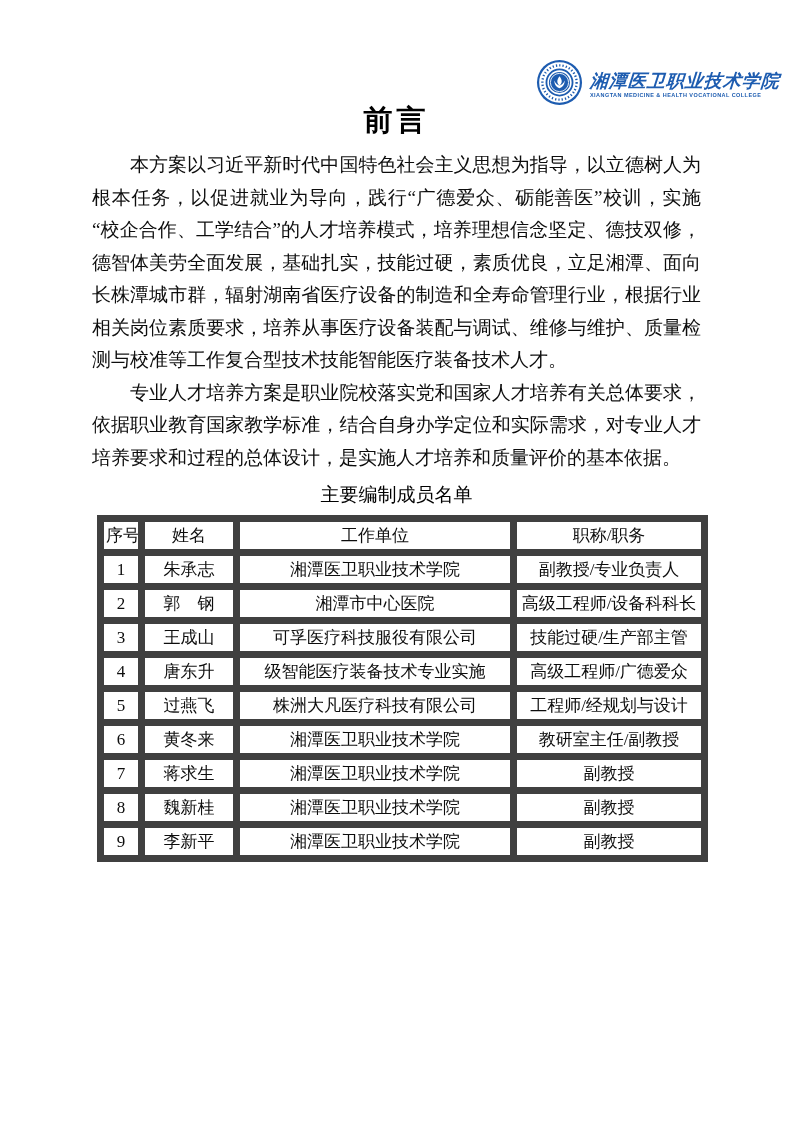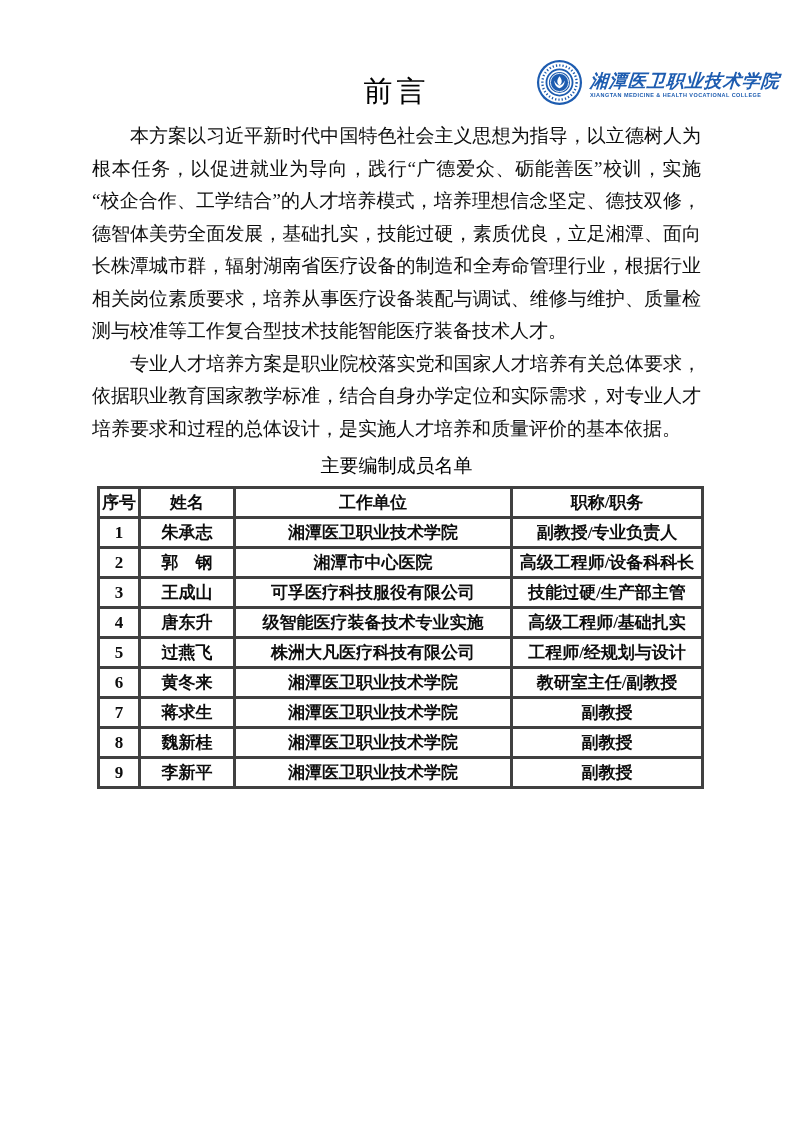--- a/index.html
+++ b/index.html
@@ -22,25 +22,25 @@
     transform:skewX(-4deg);
     font-family:"Liberation Serif","DejaVu Serif",serif;
   }
   .logo-en{
     font-size:5.5px;font-weight:bold;letter-spacing:0.45px;line-height:8px;
     font-family:"Liberation Sans","DejaVu Sans",sans-serif;
   }
   
   .content{padding:0 92px 0 92px;}
   h1.page-title{
-    margin:74px 0 12px 0;
+    margin:103px 0 12px 0;
     text-align:center;
     font-size:29px;line-height:34px;
     letter-spacing:4px;
-    font-weight:normal;color:#000;
+    font-weight:bold;color:#000;
     font-family:"Liberation Sans","DejaVu Sans",sans-serif;
   }
   p.body-para{
     margin:0;
     text-indent:2em;
     font-size:19px;
     line-height:32.5px;
     text-align:justify;
     color:#0d0d0d;
   }
@@ -55,26 +55,26 @@
   table.members{
     border-collapse:collapse;
     table-layout:fixed;
     width:604px;
     margin-left:5px;
     border:2px solid #000;
     font-size:17px;
     color:#0d0d0d;
   }
   table.members th,table.members td{
-    border:3px solid #404040;
+    border:7px solid #404040;
     height:27px;
     padding:0 2px;
     text-align:center;
     vertical-align:middle;
-    font-weight:bold;
+    font-weight:normal;
     overflow:hidden;
     white-space:nowrap;
   }
 </style>
 </head>
 <body>
 
 <div class="page">
 
   <div class="logo">
@@ -135,21 +135,21 @@
           <tr>
             <td>3</td>
             <td>王成山</td>
             <td>可孚医疗科技服役有限公司</td>
             <td>技能过硬/生产部主管</td>
           </tr>
           <tr>
             <td>4</td>
             <td>唐东升</td>
             <td>级智能医疗装备技术专业实施</td>
-            <td>高级工程师/基础扎实</td>
+            <td>高级工程师/广德爱众</td>
           </tr>
           <tr>
             <td>5</td>
             <td>过燕飞</td>
             <td>株洲大凡医疗科技有限公司</td>
             <td>工程师/经规划与设计</td>
           </tr>
           <tr>
             <td>6</td>
             <td>黄冬来</td>

